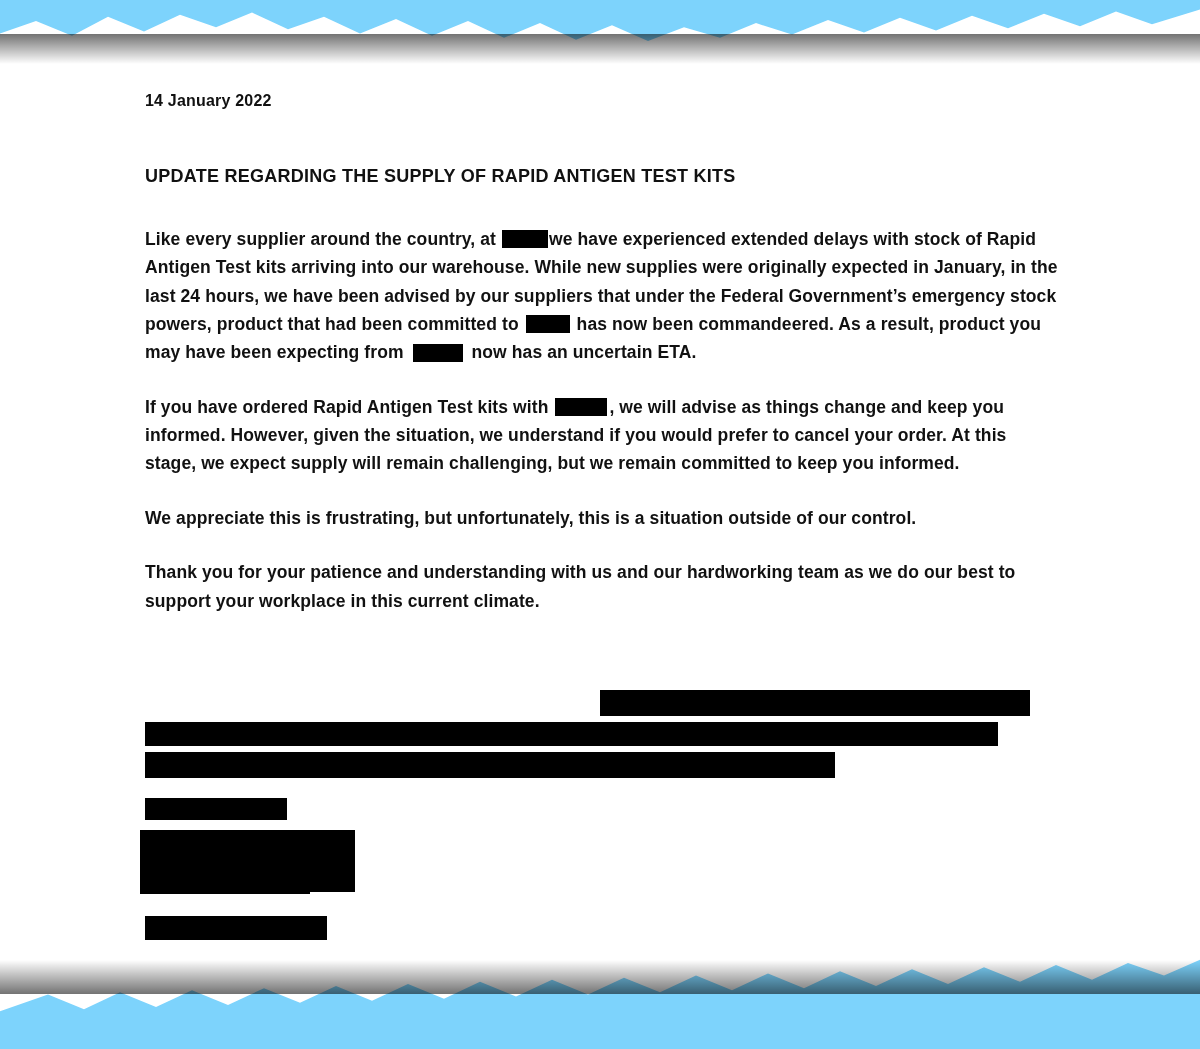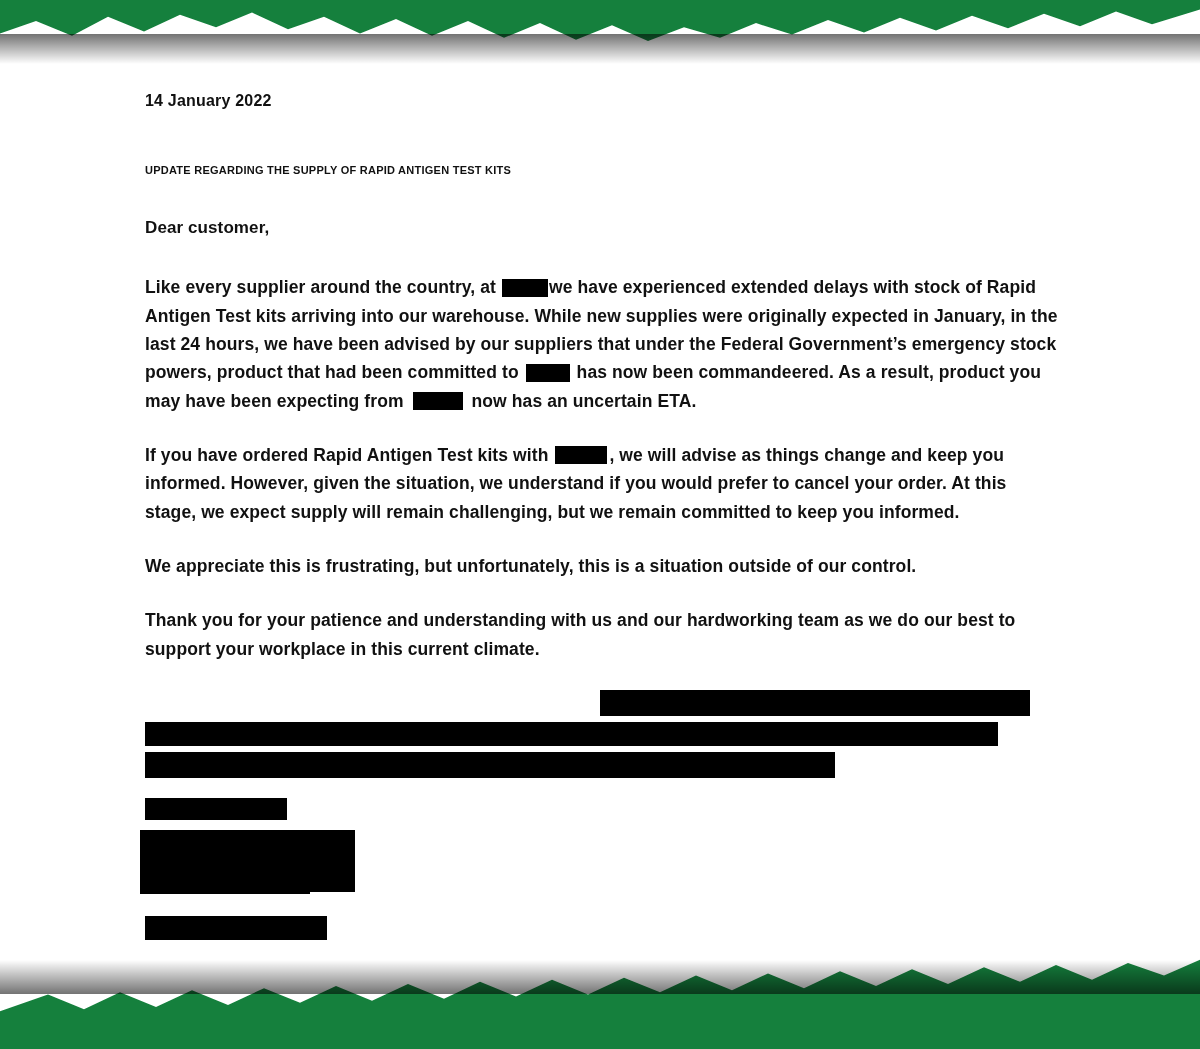--- a/index.html
+++ b/index.html
@@ -4,21 +4,21 @@
 <style>
   html, body {
     margin: 0;
     padding: 0;
     background: #ffffff;
   }
   .page {
     position: relative;
     width: 1200px;
     height: 1049px;
-    background: #15803d;
+    background: #7dd3fc;
     overflow: hidden;
     font-family: "Liberation Sans", sans-serif;
   }
   
   .sheet {
     position: absolute;
     left: 0;
     top: 0;
     width: 1200px;
     height: 1049px;
@@ -68,21 +68,21 @@
     font-weight: 600;
     letter-spacing: 0.1px;
   }
   .date {
     font-size: 16px;
     font-weight: 700;
     margin: 0 0 48px 0;
     letter-spacing: 0.2px;
   }
   .doc-title {
-    font-size: 11px;
+    font-size: 18px;
     font-weight: 700;
     margin: 0 0 34px 0;
     letter-spacing: 0.25px;
   }
   .salutation {
     font-size: 17px;
     font-weight: 700;
     margin: 0 0 32px 0;
   }
   p.body {
@@ -137,21 +137,20 @@
     <rect x="0" y="34" width="1200" height="30" fill="url(#topFade)"></rect>
     <rect x="0" y="960" width="1200" height="34" fill="url(#botFade)"></rect>
   </svg>
 
   <div class="content">
 
     <div class="date">14 January 2022</div>
 
     <div class="doc-title">UPDATE REGARDING THE SUPPLY OF RAPID ANTIGEN TEST KITS</div>
 
-    <div class="salutation">Dear customer,</div>
 
     <p class="body">
       <span>Like every supplier around the country, at </span><span class="redact redact-inline-a"></span><span>we have experienced extended delays with stock of Rapid Antigen Test kits arriving into our warehouse. While new supplies were originally expected in January, in the last 24 hours, we have been advised by our suppliers that under the Federal Government’s emergency stock powers, product that had been committed to </span><span class="redact redact-inline-b"></span><span> has now been commandeered. As a result, product you may have been expecting from </span><span class="redact redact-inline-c"></span><span> now has an uncertain ETA.</span>
     </p>
 
     <p class="body">
       <span>If you have ordered Rapid Antigen Test kits with </span><span class="redact redact-inline-d"></span><span>, we will advise as things change and keep you informed. However, given the situation, we understand if you would prefer to cancel your order. At this stage, we expect supply will remain challenging, but we remain committed to keep you informed.</span>
     </p>
 
     <p class="body">

